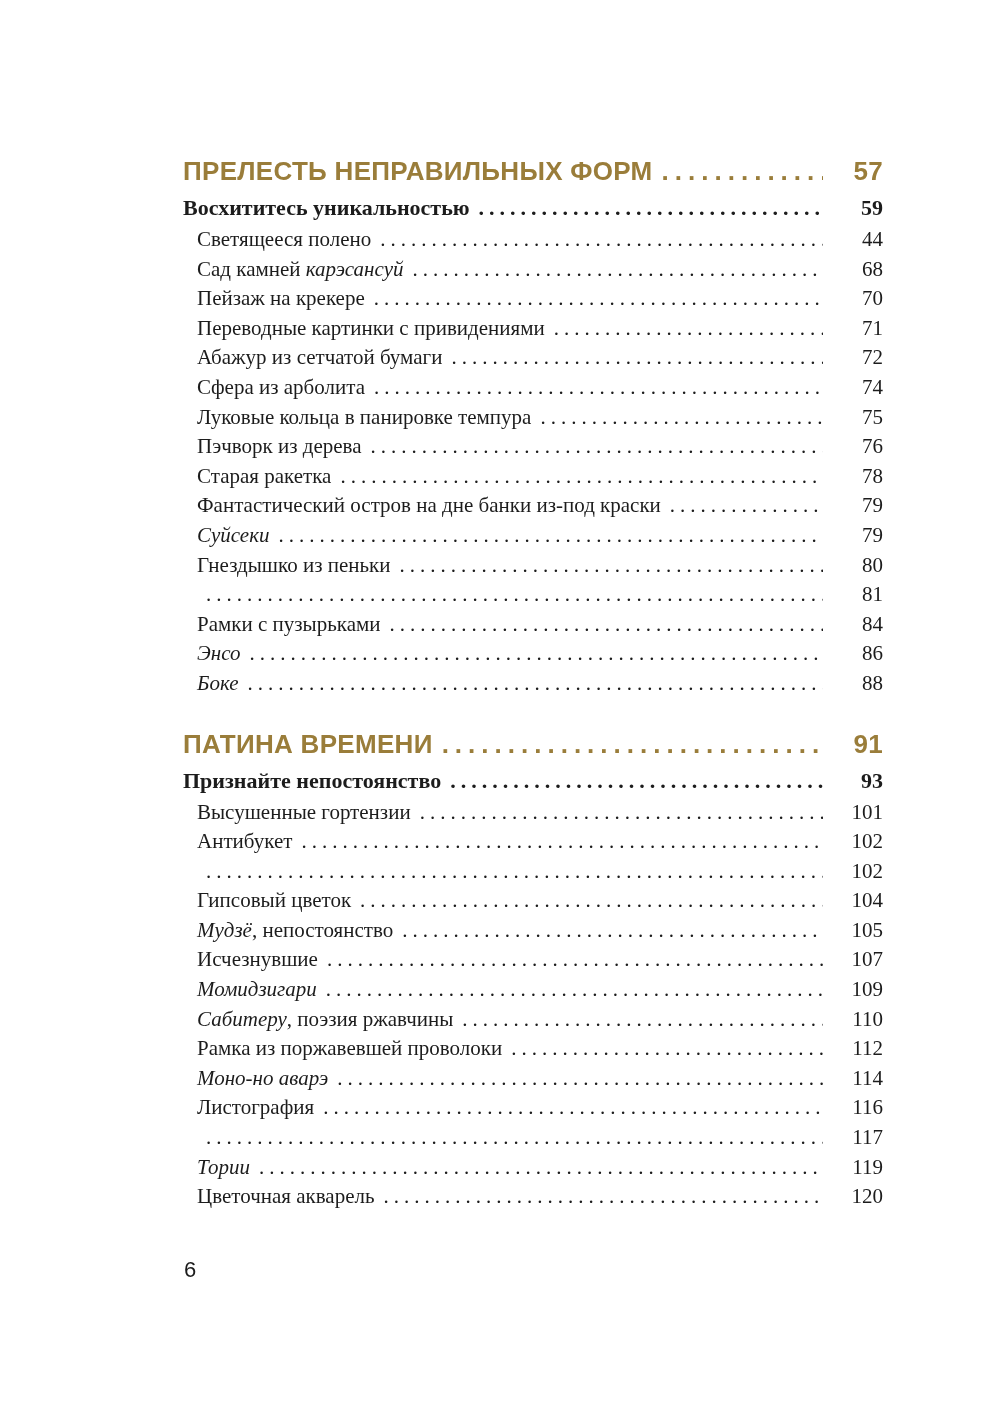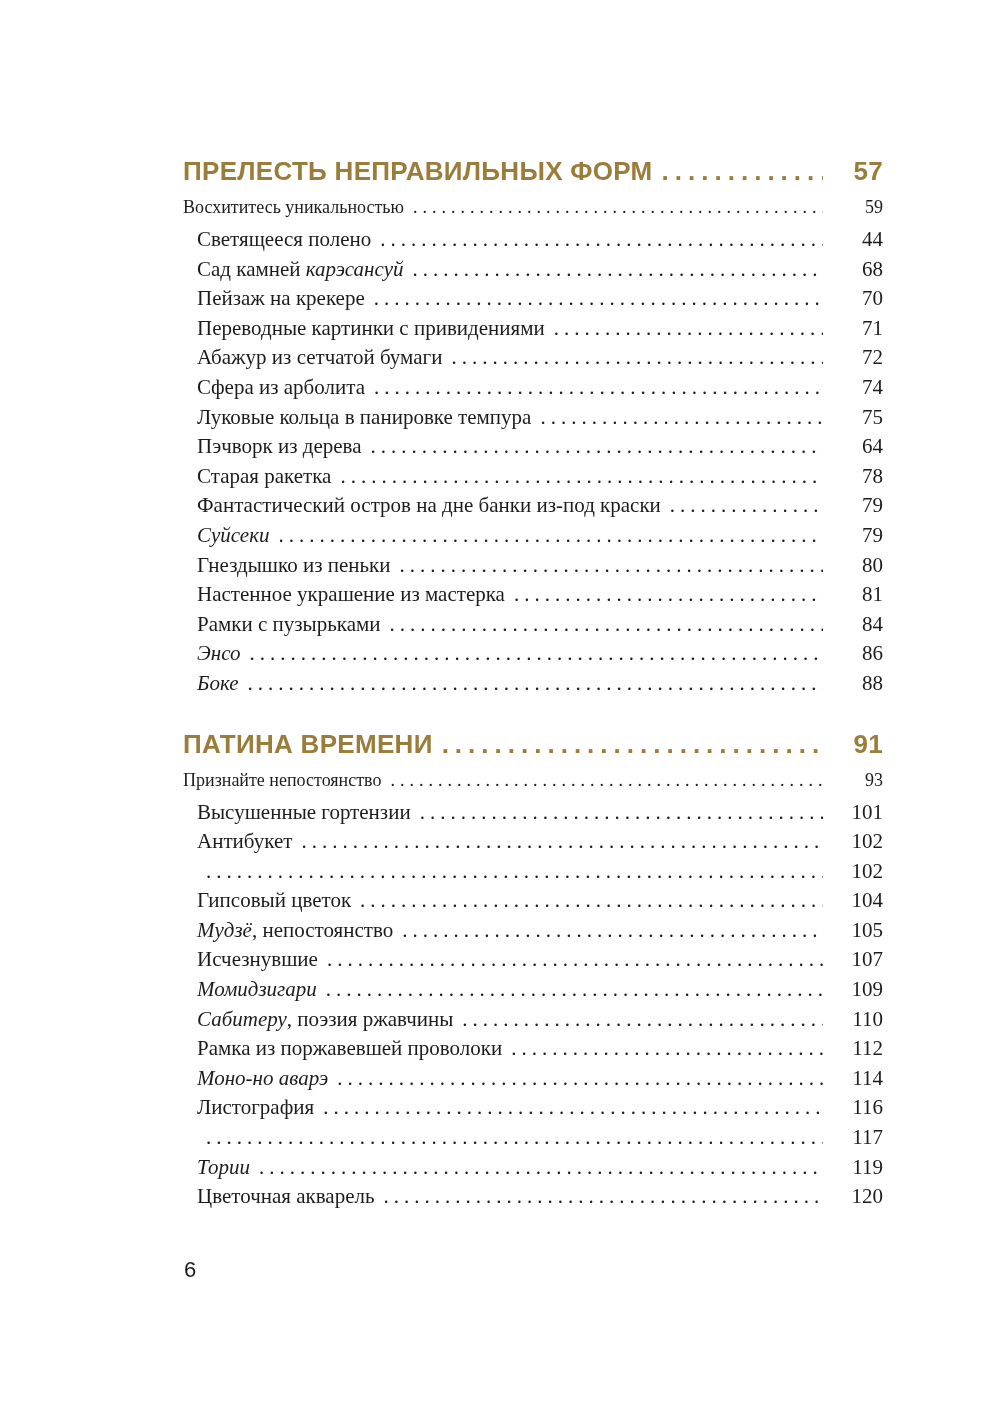--- a/index.html
+++ b/index.html
@@ -29,22 +29,22 @@
   }
   .toc-row.header{
     font-family:"Liberation Sans", sans-serif;
     font-weight:700;
     font-size:26px;
     line-height:37px;
     color:var(--gold);
     letter-spacing:0.3px;
   }
   .toc-row.subheader{
-    font-weight:400;
-    font-size:18px;
+    font-weight:700;
+    font-size:22px;
     line-height:35px;
   }
   .toc-row.entry{
     font-size:21px;
     line-height:29.6px;
     padding-left:14px;
   }
   .toc-title{white-space:nowrap;}
   .toc-title .it{font-style:italic;}
   .toc-leader{
@@ -117,21 +117,21 @@
           <span class="toc-page">74</span>
         </div>
         <div class="toc-row entry">
           <span class="toc-title"><span>Луковые кольца в панировке темпура</span></span>
           <span class="toc-leader">................................................................................................................................................................</span>
           <span class="toc-page">75</span>
         </div>
         <div class="toc-row entry">
           <span class="toc-title"><span>Пэчворк из дерева</span></span>
           <span class="toc-leader">................................................................................................................................................................</span>
-          <span class="toc-page">64</span>
+          <span class="toc-page">76</span>
         </div>
         <div class="toc-row entry">
           <span class="toc-title"><span>Старая ракетка</span></span>
           <span class="toc-leader">................................................................................................................................................................</span>
           <span class="toc-page">78</span>
         </div>
         <div class="toc-row entry">
           <span class="toc-title"><span>Фантастический остров на дне банки из-под краски</span></span>
           <span class="toc-leader">................................................................................................................................................................</span>
           <span class="toc-page">79</span>
@@ -140,21 +140,20 @@
           <span class="toc-title"><span class="it">Суйсеки</span></span>
           <span class="toc-leader">................................................................................................................................................................</span>
           <span class="toc-page">79</span>
         </div>
         <div class="toc-row entry">
           <span class="toc-title"><span>Гнездышко из пеньки</span></span>
           <span class="toc-leader">................................................................................................................................................................</span>
           <span class="toc-page">80</span>
         </div>
         <div class="toc-row entry">
-          <span class="toc-title"><span>Настенное украшение из мастерка</span></span>
           <span class="toc-leader">................................................................................................................................................................</span>
           <span class="toc-page">81</span>
         </div>
         <div class="toc-row entry">
           <span class="toc-title"><span>Рамки с пузырьками</span></span>
           <span class="toc-leader">................................................................................................................................................................</span>
           <span class="toc-page">84</span>
         </div>
         <div class="toc-row entry">
           <span class="toc-title"><span class="it">Энсо</span></span>

